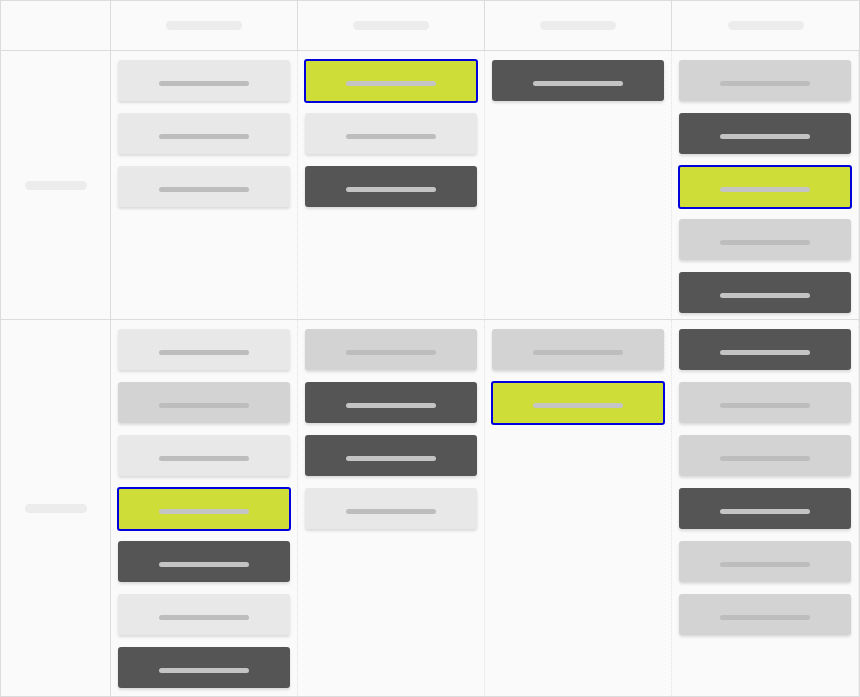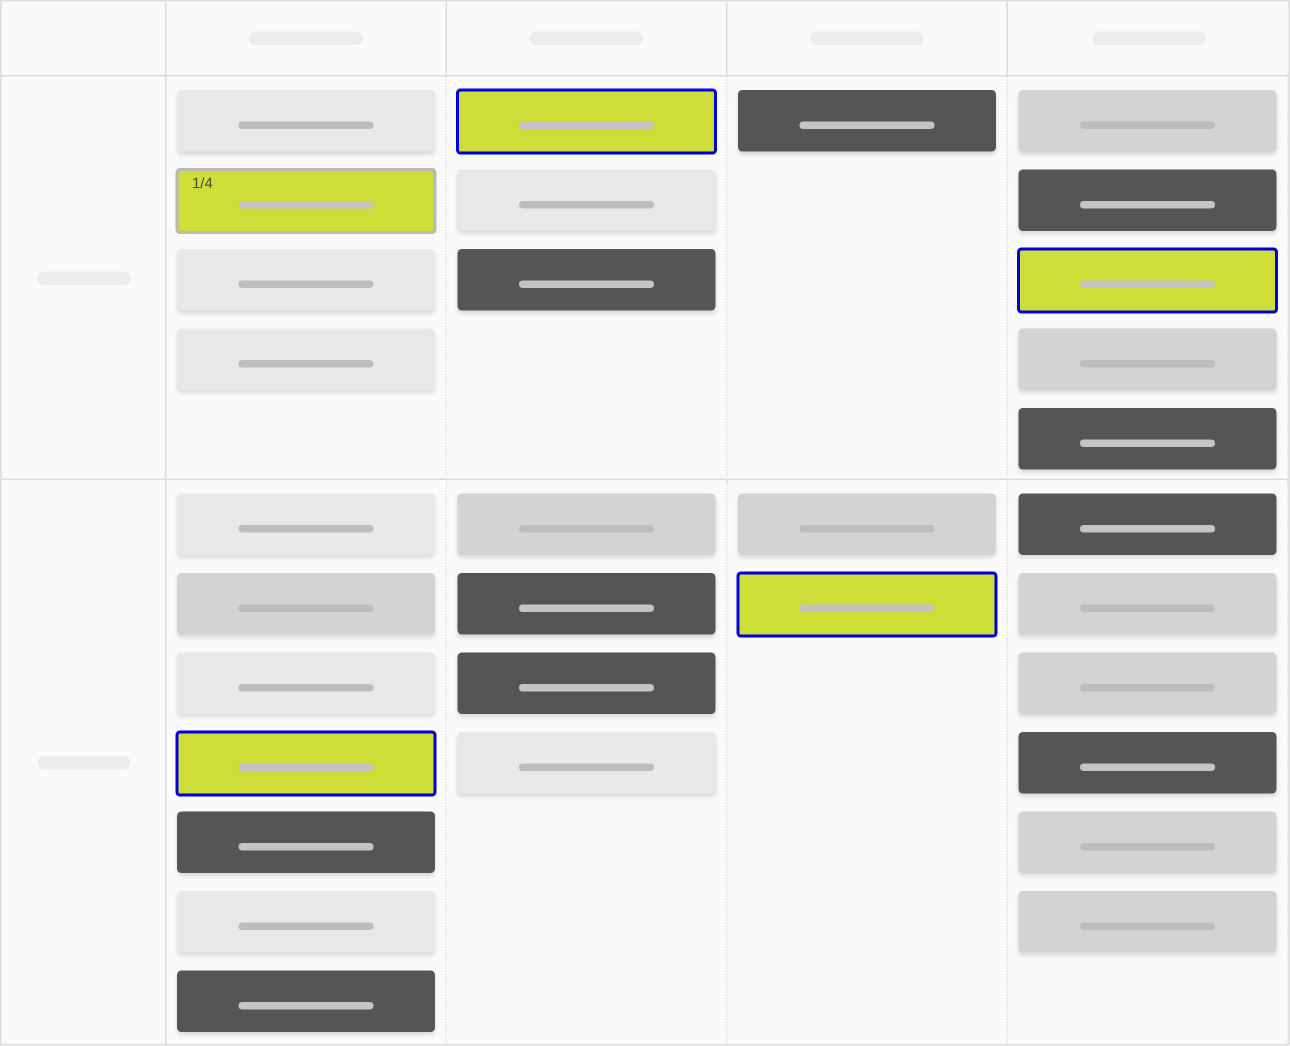--- a/index.html
+++ b/index.html
@@ -80,24 +80,20 @@
     <span class="pill"></span>
   </div>
 
   <div class="cell rowhead">
     <span class="pill"></span>
   </div>
   <div class="cell body col-body">
       <div class="card light">
         <span class="bar"></span>
       </div>
-      <div class="card highlight focus-grey">
-        <span class="count">1/4</span>
-        <span class="bar"></span>
-      </div>
       <div class="card light">
         <span class="bar"></span>
       </div>
       <div class="card light">
         <span class="bar"></span>
       </div>
     </div>
   <div class="cell body col-body">
       <div class="card highlight focus-blue">
         <span class="bar"></span>

